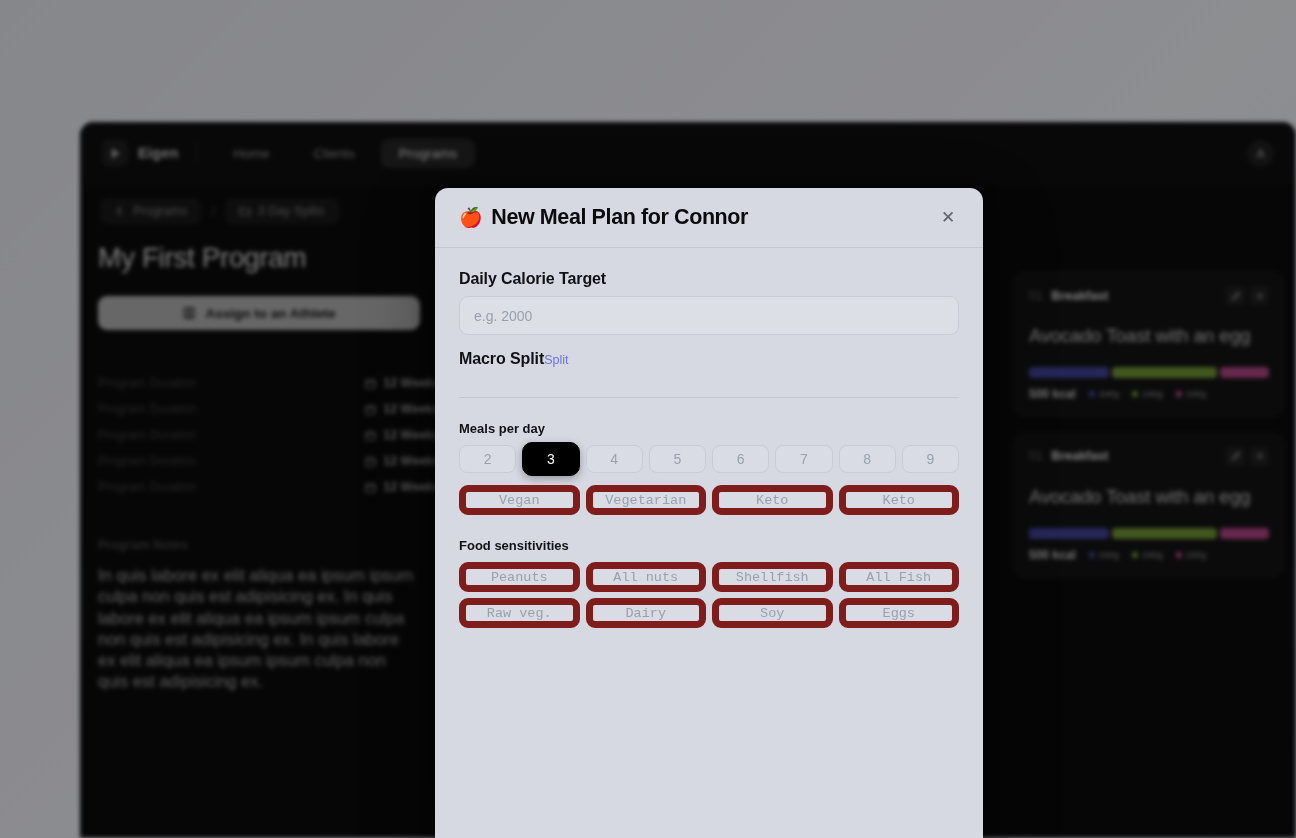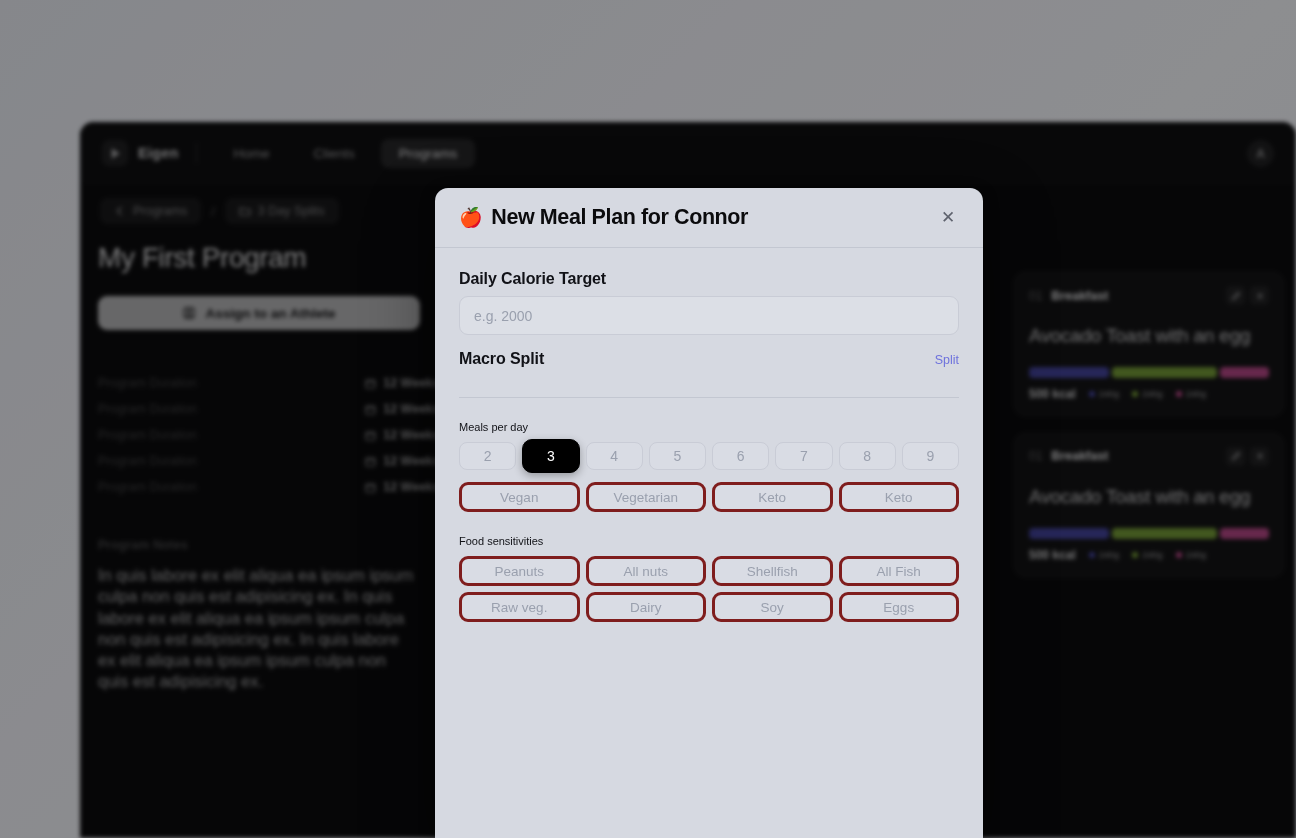--- a/index.html
+++ b/index.html
@@ -163,21 +163,21 @@
     color: #5f636e; font-size: 17px; line-height: 1; cursor: pointer;
     border-radius: 6px; background: transparent; border: 0;
     font-family: "Liberation Sans", sans-serif;
   }
 
   #modal-body { padding: 22px 24px 0; }
 
   .field-label {
     font-size: 16px; font-weight: 700; color: #111217; letter-spacing: -.1px;
   }
-  .label-row { display: flex; align-items: baseline; justify-content: space-between; }
+  .label-row { display: flex; align-items: baseline; justify-content: flex-start; }
   #custom-link {
     font-size: 12.5px; font-weight: 500; color: #6e72dd; cursor: pointer;
   }
   .text-input {
     margin-top: 8px; width: 100%; height: 39px;
     background: #dcdfe6;
     border: 1px solid #c9ccd6;
     border-radius: 9px;
     padding: 0 14px;
     font-size: 14px; color: #3c4050;
@@ -188,45 +188,45 @@
 
   .field-block + .field-block { margin-top: 15px; }
 
   #divider { margin: 29px 0 0; height: 1px; background: #c3c7d1; }
 
   #section-title {
     margin-top: 30px; font-size: 16.5px; font-weight: 700;
     color: #0b0b0d; letter-spacing: -.3px;
   }
 
-  .sub-label { margin-top: 23px; font-size: 11px; font-weight: 400; color: #111217; }
+  .sub-label { margin-top: 23px; font-size: 13px; font-weight: 700; color: #111217; }
 
   #meals-row { margin-top: 9px; display: flex; gap: 6px; }
   .meal-pill {
     flex: 1; height: 28px; border-radius: 8px;
     background: #d9dce4; border: 1px solid #c9ccd6;
     color: #9aa0ae; font-size: 14px;
     display: flex; align-items: center; justify-content: center;
     cursor: pointer;
     font-family: "Liberation Sans", sans-serif;
   }
   .meal-pill.selected {
     background: #000; border-color: #000; color: #fff;
     height: 34px; margin-top: -3px; border-radius: 10px;
     box-shadow: 0 3px 9px rgba(0,0,0,.3);
   }
 
   .chip-grid { margin-top: 9px; display: grid; grid-template-columns: repeat(4, 1fr); gap: 6px; }
   .chip {
     height: 30px; border-radius: 9px;
-    background: #d9dce4; border: 3px solid #7f1d1d;
+    background: #d9dce4; border: 7px solid #7f1d1d;
     color: #9aa0ae; font-size: 13.5px;
     display: flex; align-items: center; justify-content: center;
     cursor: pointer;
-    font-family: Liberation Sans, sans-serif;
+    font-family: Liberation Mono, monospace;
   }
   #sens-grid { margin-top: 9px; }
 </style>
 </head>
 <body>
 
 <div id="app-window">
 
   <div id="topnav">
     <div class="brand">

